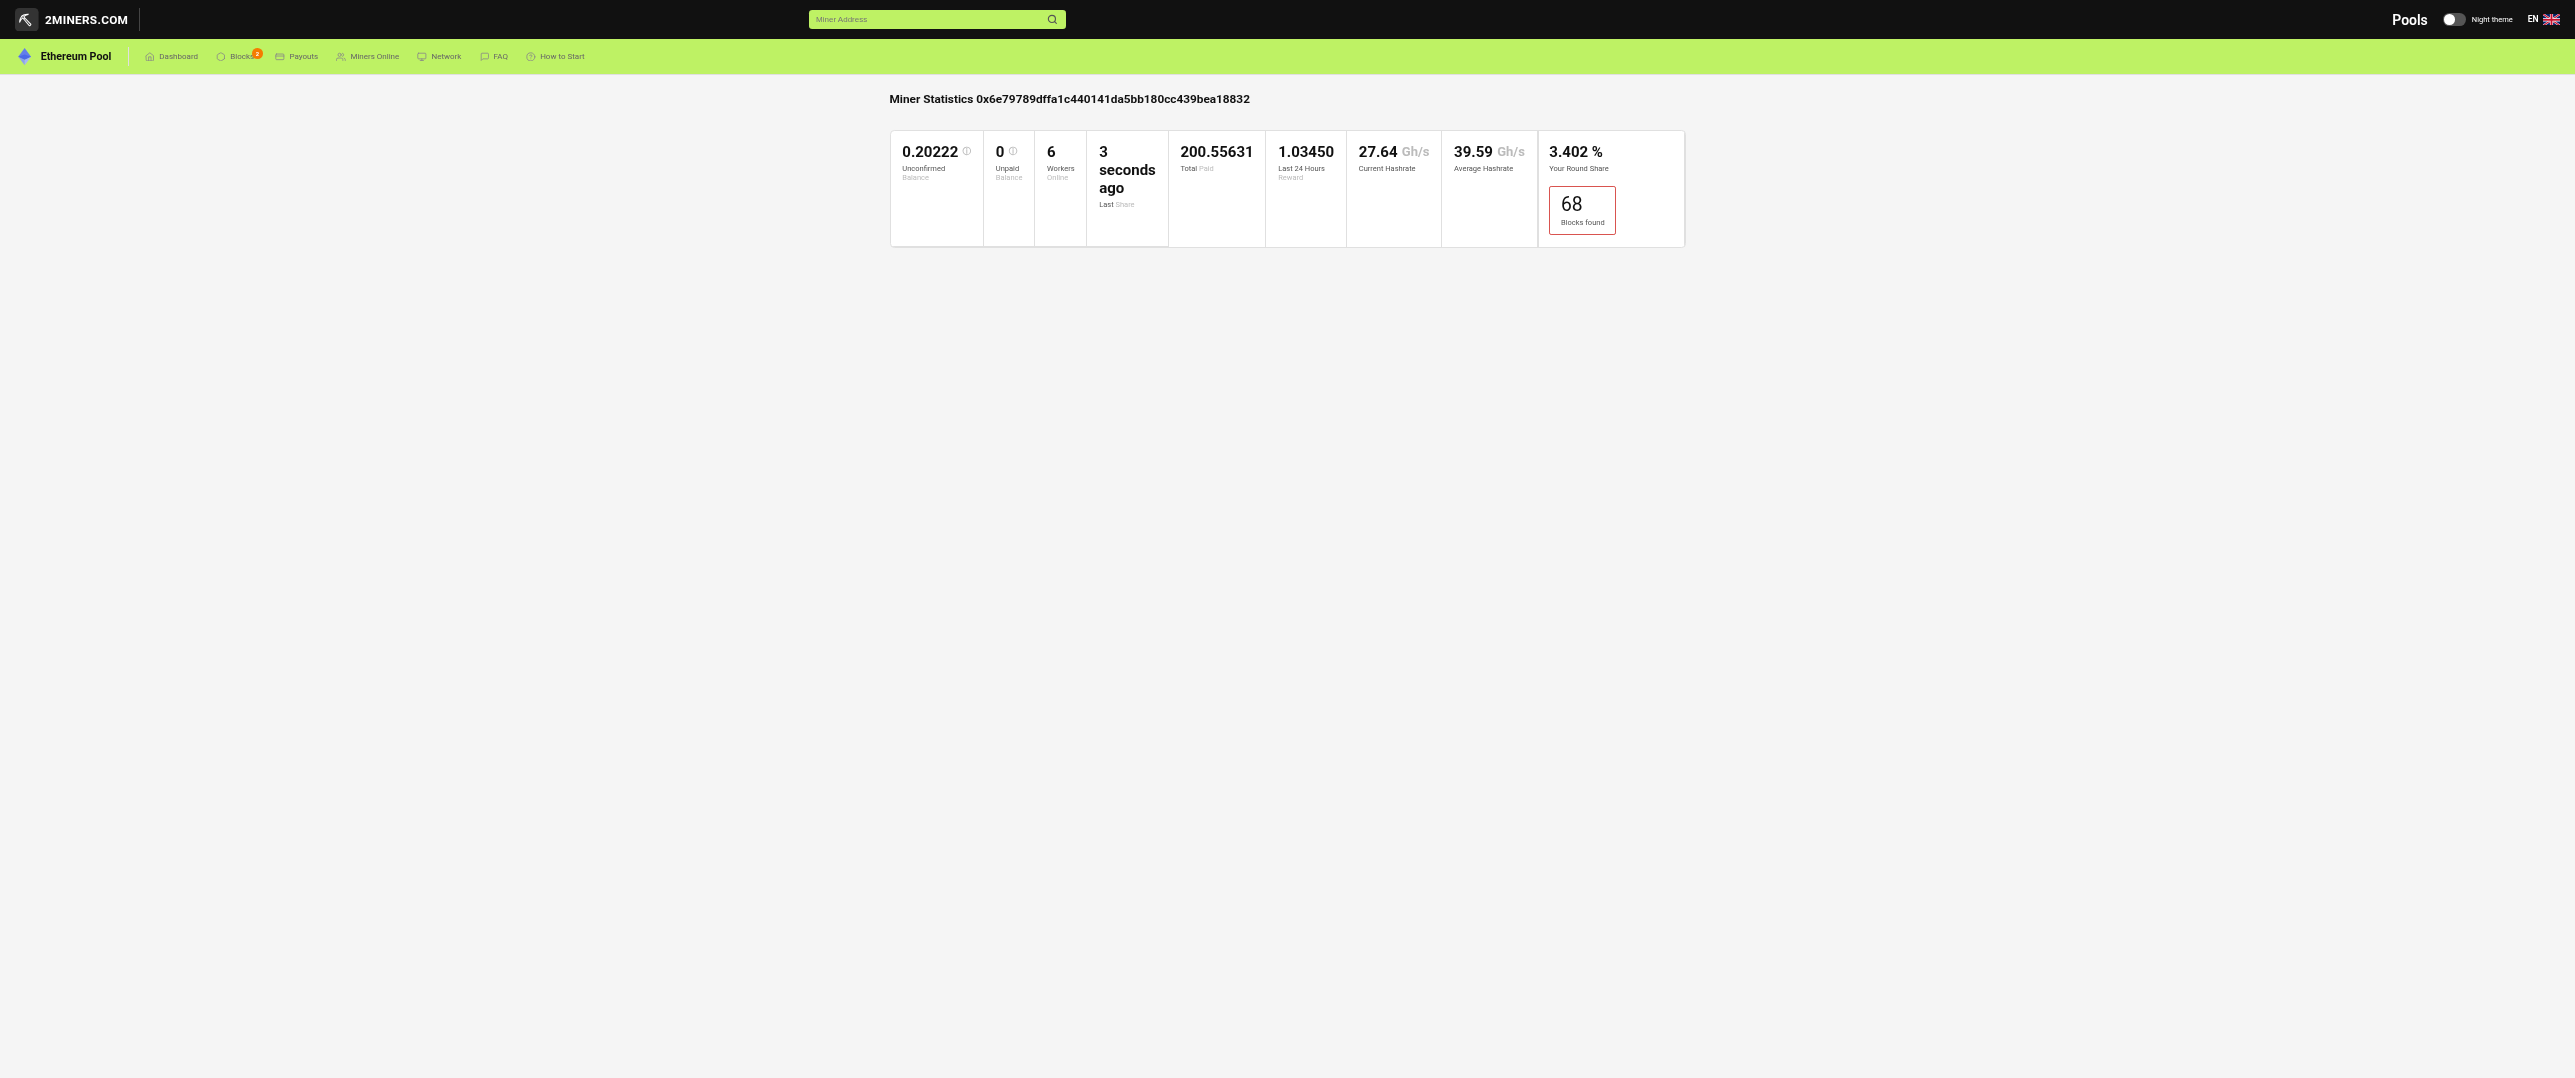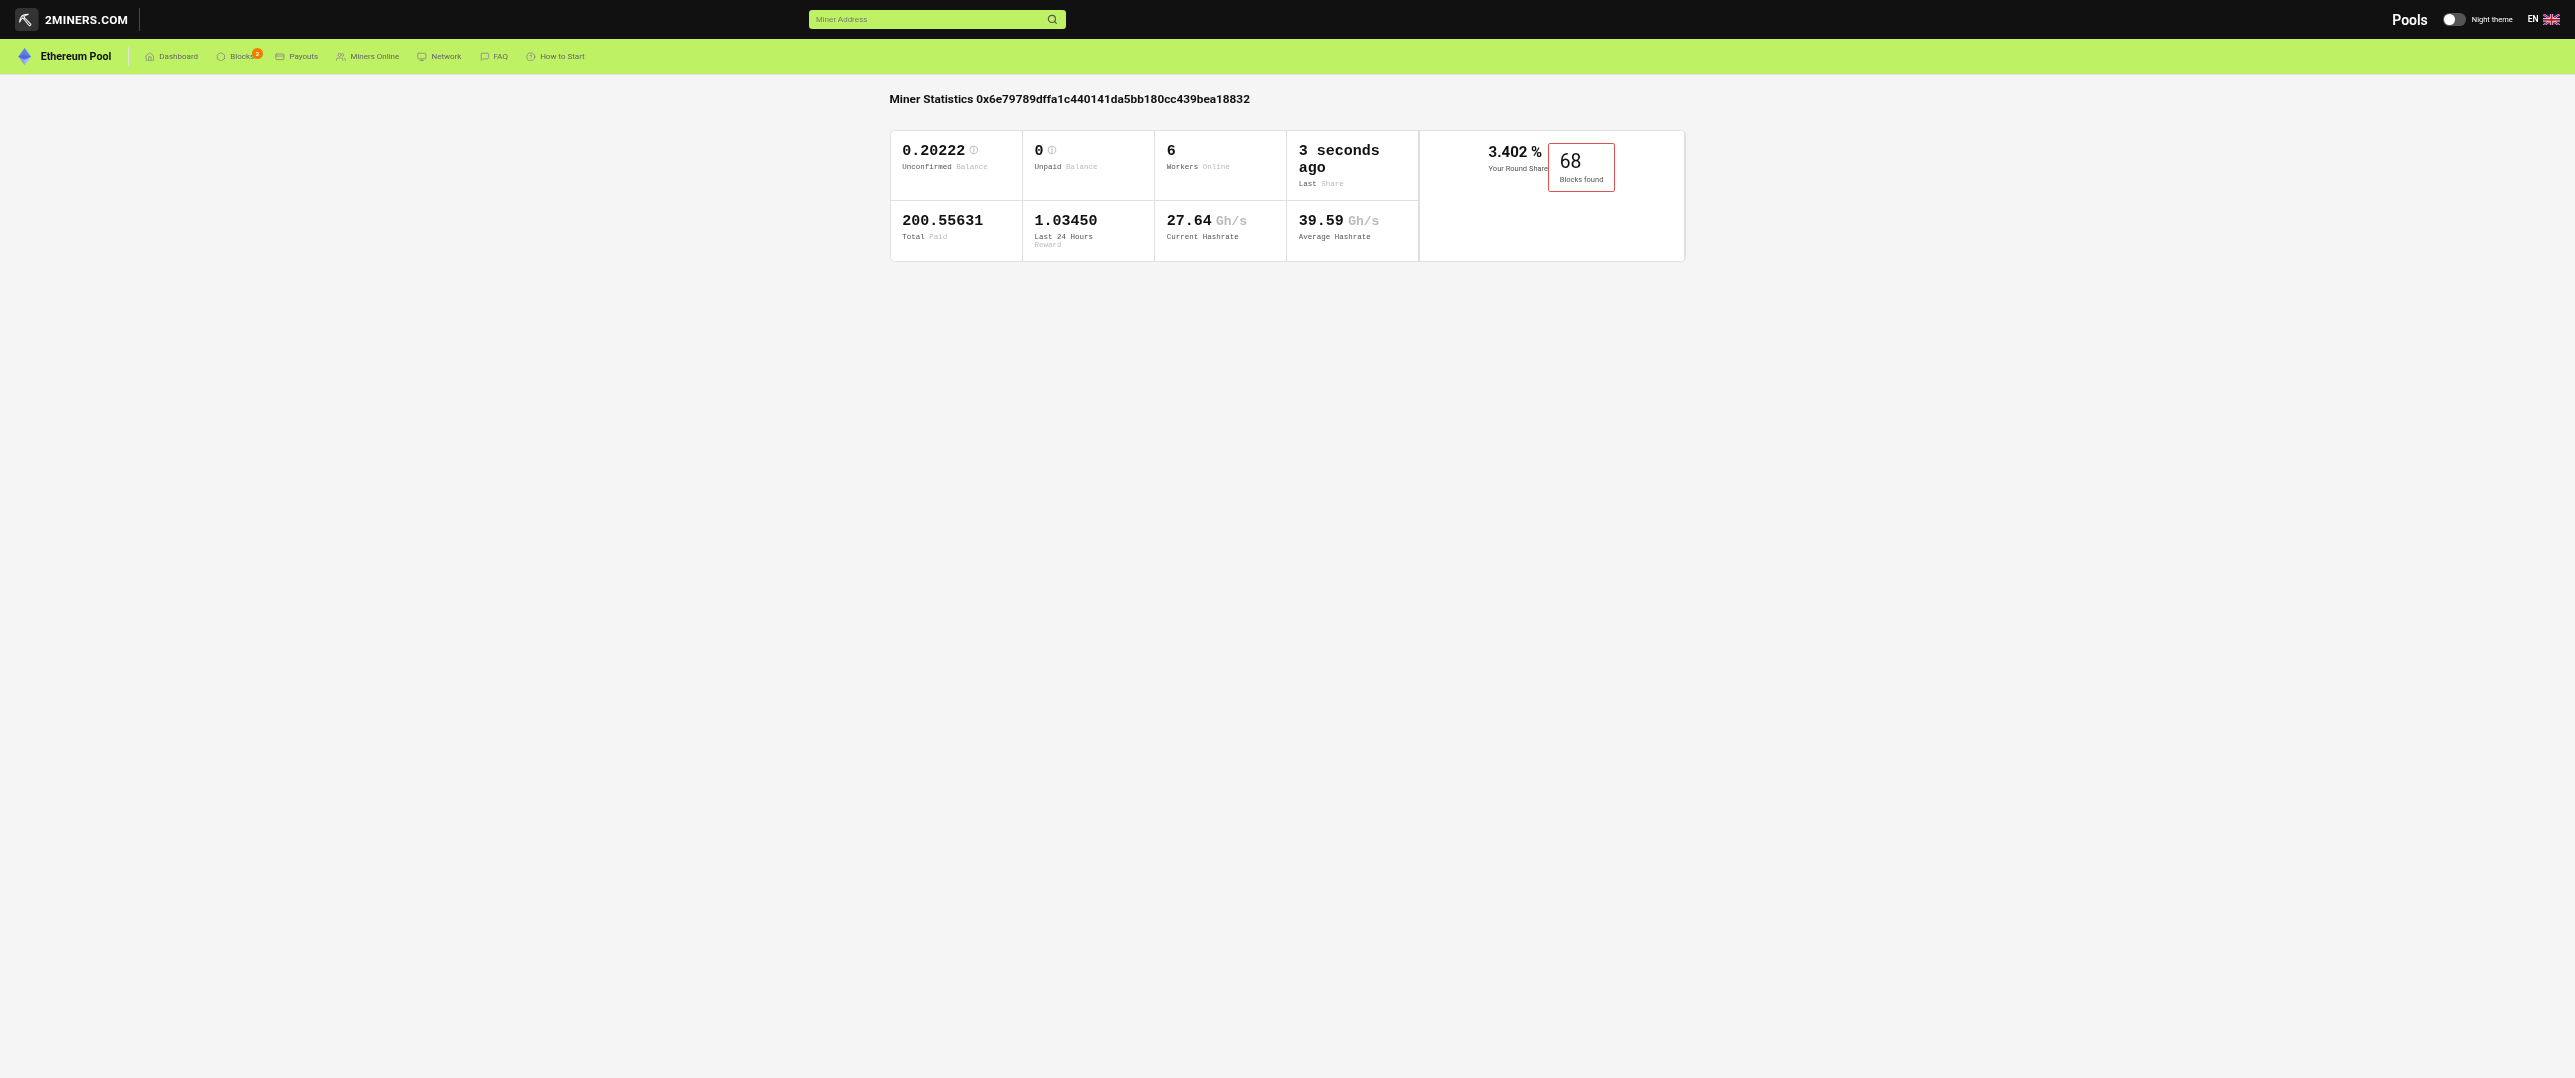--- a/index.html
+++ b/index.html
@@ -208,22 +208,21 @@
     .stats-container {
       display: flex;
       background: white;
       border: 0.5px solid #e0e0e0;
       border-radius: 4.3px;
       overflow: hidden;
     }
     .left-part {
       flex: 4;
       display: flex;
-      flex-direction: column;
-      font-family: Liberation Mono, monospace;
+      flex-direction: row;
     }
     .right-part {
       flex: 2;
       display: flex;
       border-left: 0.5px solid #e0e0e0;
     }
     .row-top {
       display: flex;
       flex: 1;
       border-bottom: 0.5px solid #e0e0e0;
@@ -442,21 +441,21 @@
             <span>39.59</span>
             <span class="unit">Gh/s</span>
           </div>
           <div class="stat-label">Average Hashrate</div>
         </div>
       </div>
     </div>
 
     <div class="right-part">
 
-      <div style="flex:1; border-right:0.5px solid #e0e0e0; padding: 11.8px 10.7px; display:flex; flex-direction:row; justify-content:center; align-items:flex-start;">
+      <div style="flex:1; border-right:0.5px solid #e0e0e0; padding: 11.8px 10.7px; display:flex; flex-direction:column; justify-content:center; align-items:flex-start;">
 
         <div style="margin-bottom:13px;">
           <div class="stat-value">
             <span>3.402 %</span>
           </div>
           <div class="stat-label">Your Round Share</div>
         </div>
 
         <div style="border: 1.3px solid #d9534f; border-radius:2.1px; padding:7.5px 10.7px;">
           <div style="font-size:19.3px; font-weight:400; color:#111; line-height:1.1;">68</div>

